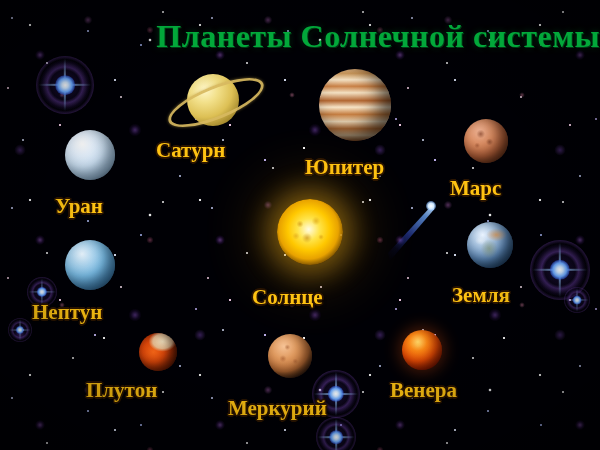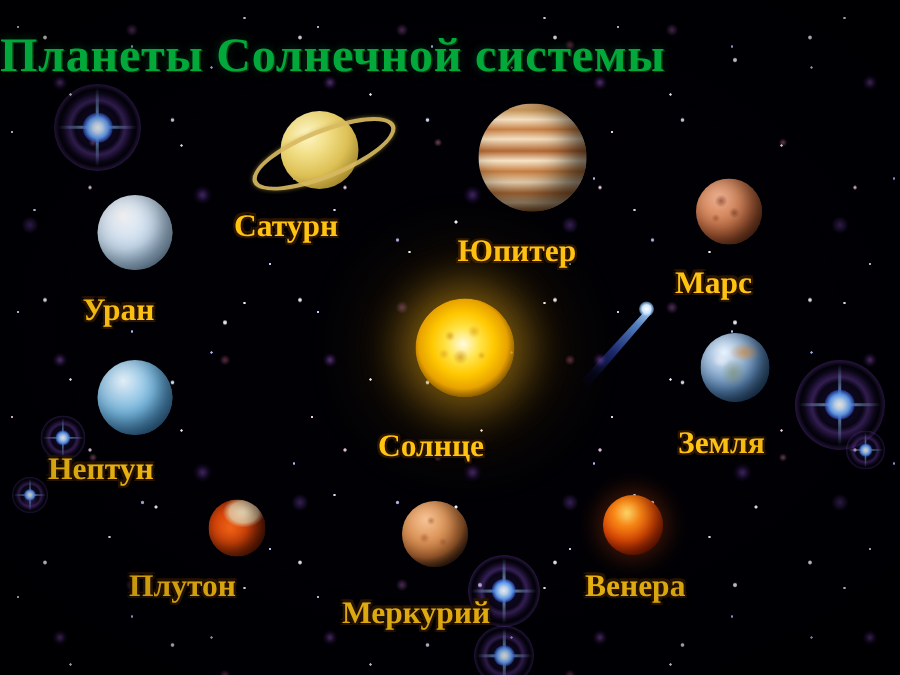--- a/index.html
+++ b/index.html
@@ -172,21 +172,21 @@
     clip-path:polygon(100% 0%,100% 11%,4% 100%,0% 86%);
     filter:blur(.6px);
   }
   #comet .head{
     position:absolute;right:-2px;top:-2px;width:10px;height:10px;border-radius:50%;
     background:radial-gradient(circle,#ffffff 0%,#cfe8ff 40%,rgba(110,170,255,.5) 70%,transparent 100%);
   }
 
   
   #title{
-    position:absolute;left:0;right:0;top:18px;text-align:left;
+    position:absolute;left:0;right:0;top:18px;text-align:right;
     font-size:32px;font-weight:bold;color:#02a83a;
     font-family:"Liberation Serif",serif;letter-spacing:.5px;
     text-shadow:1px 1px 0 #013b16,2px 2px 2px rgba(0,0,0,.9),0 0 6px rgba(0,110,40,.5);
   }
   .plabel{
     position:absolute;white-space:nowrap;
     font-family:"Liberation Serif",serif;font-weight:bold;
     color:#ffc312;font-size:21px;
     text-shadow:
       -1.4px -1.4px 0 #2b1500, 1.4px -1.4px 0 #2b1500,

